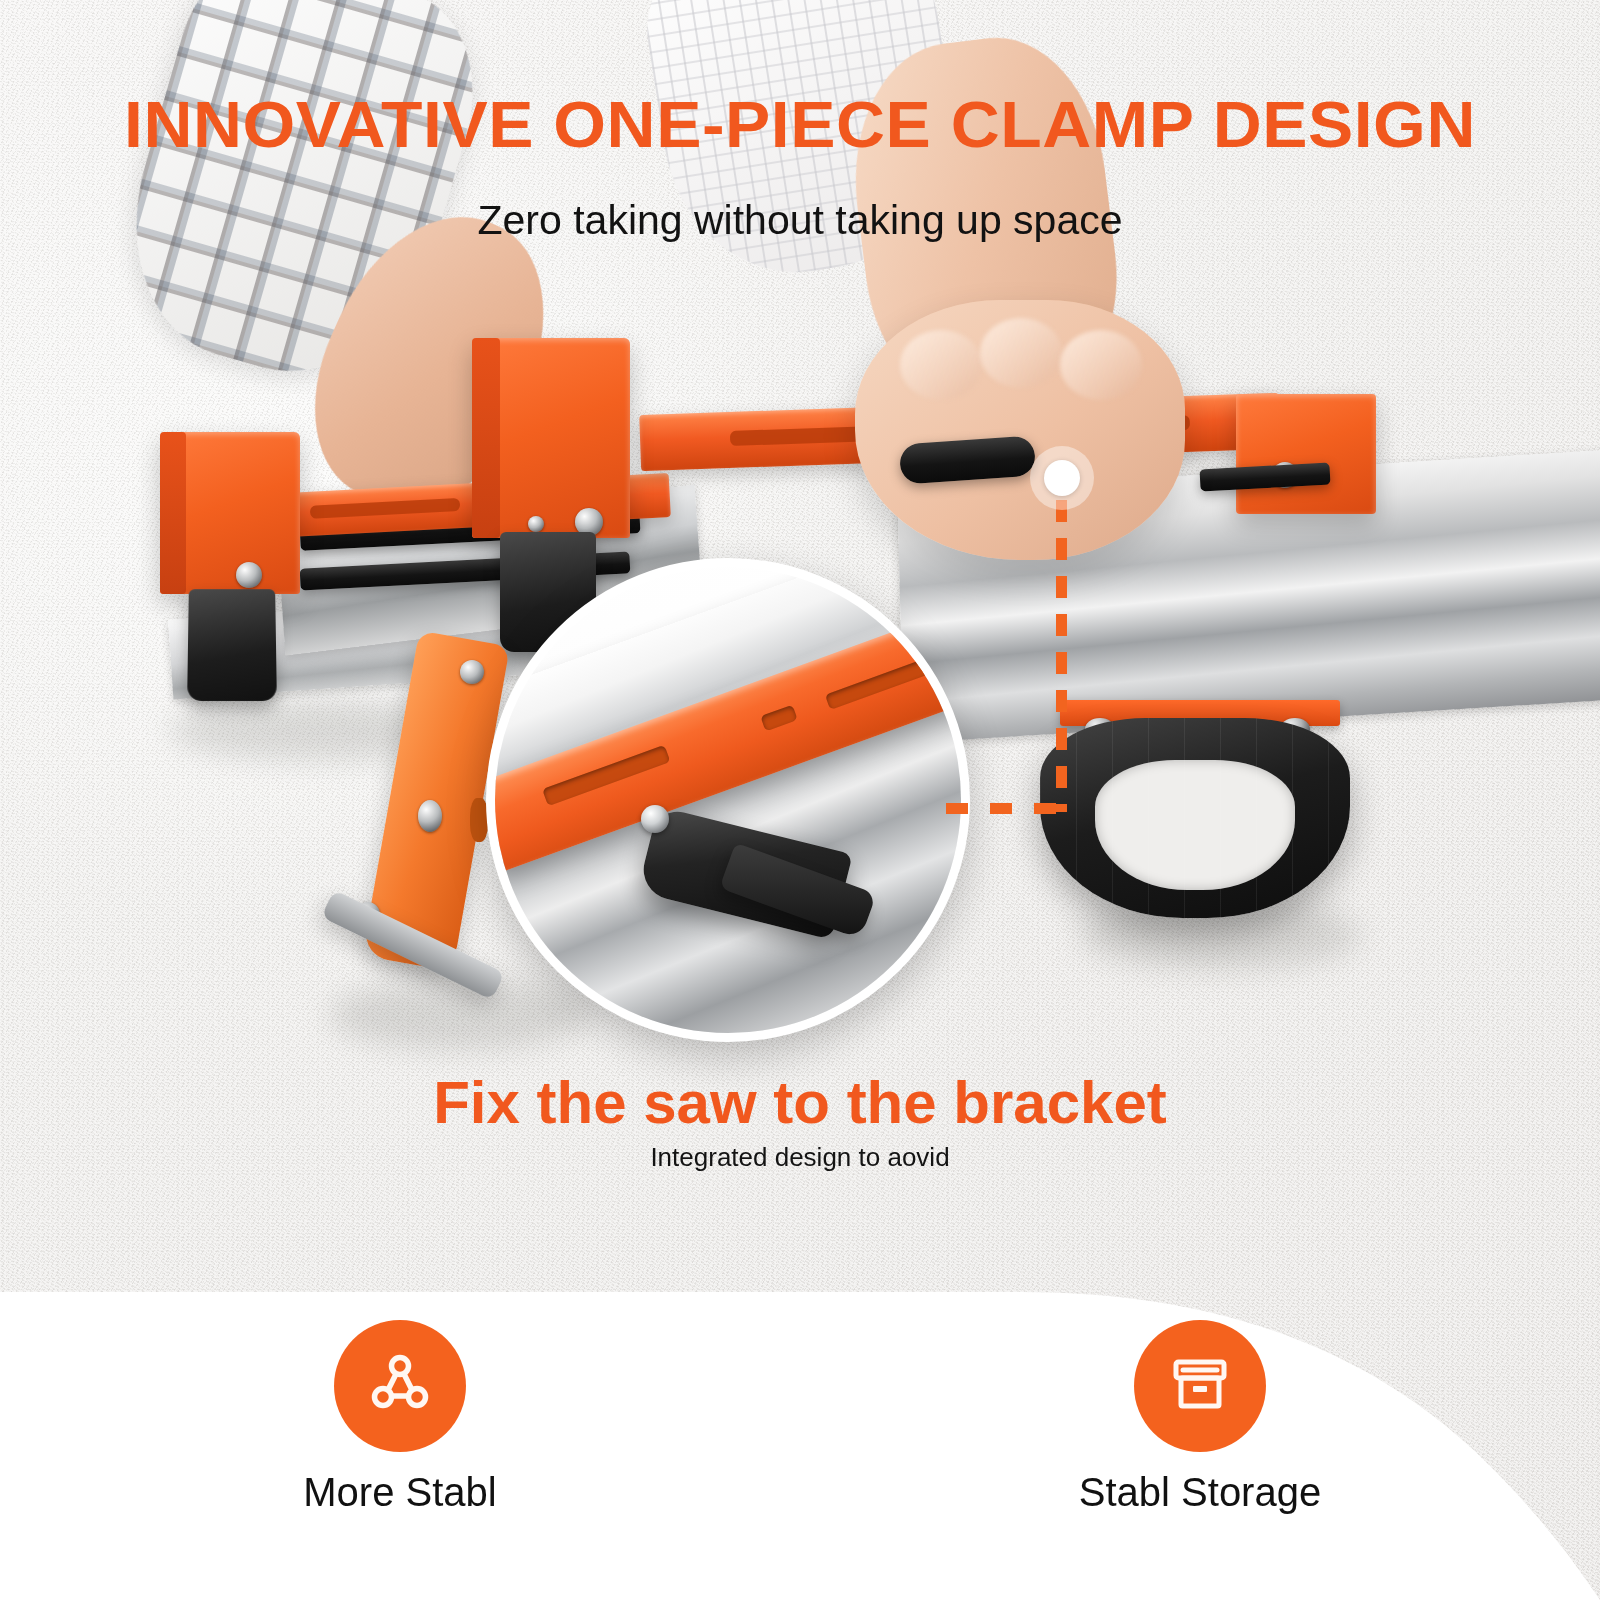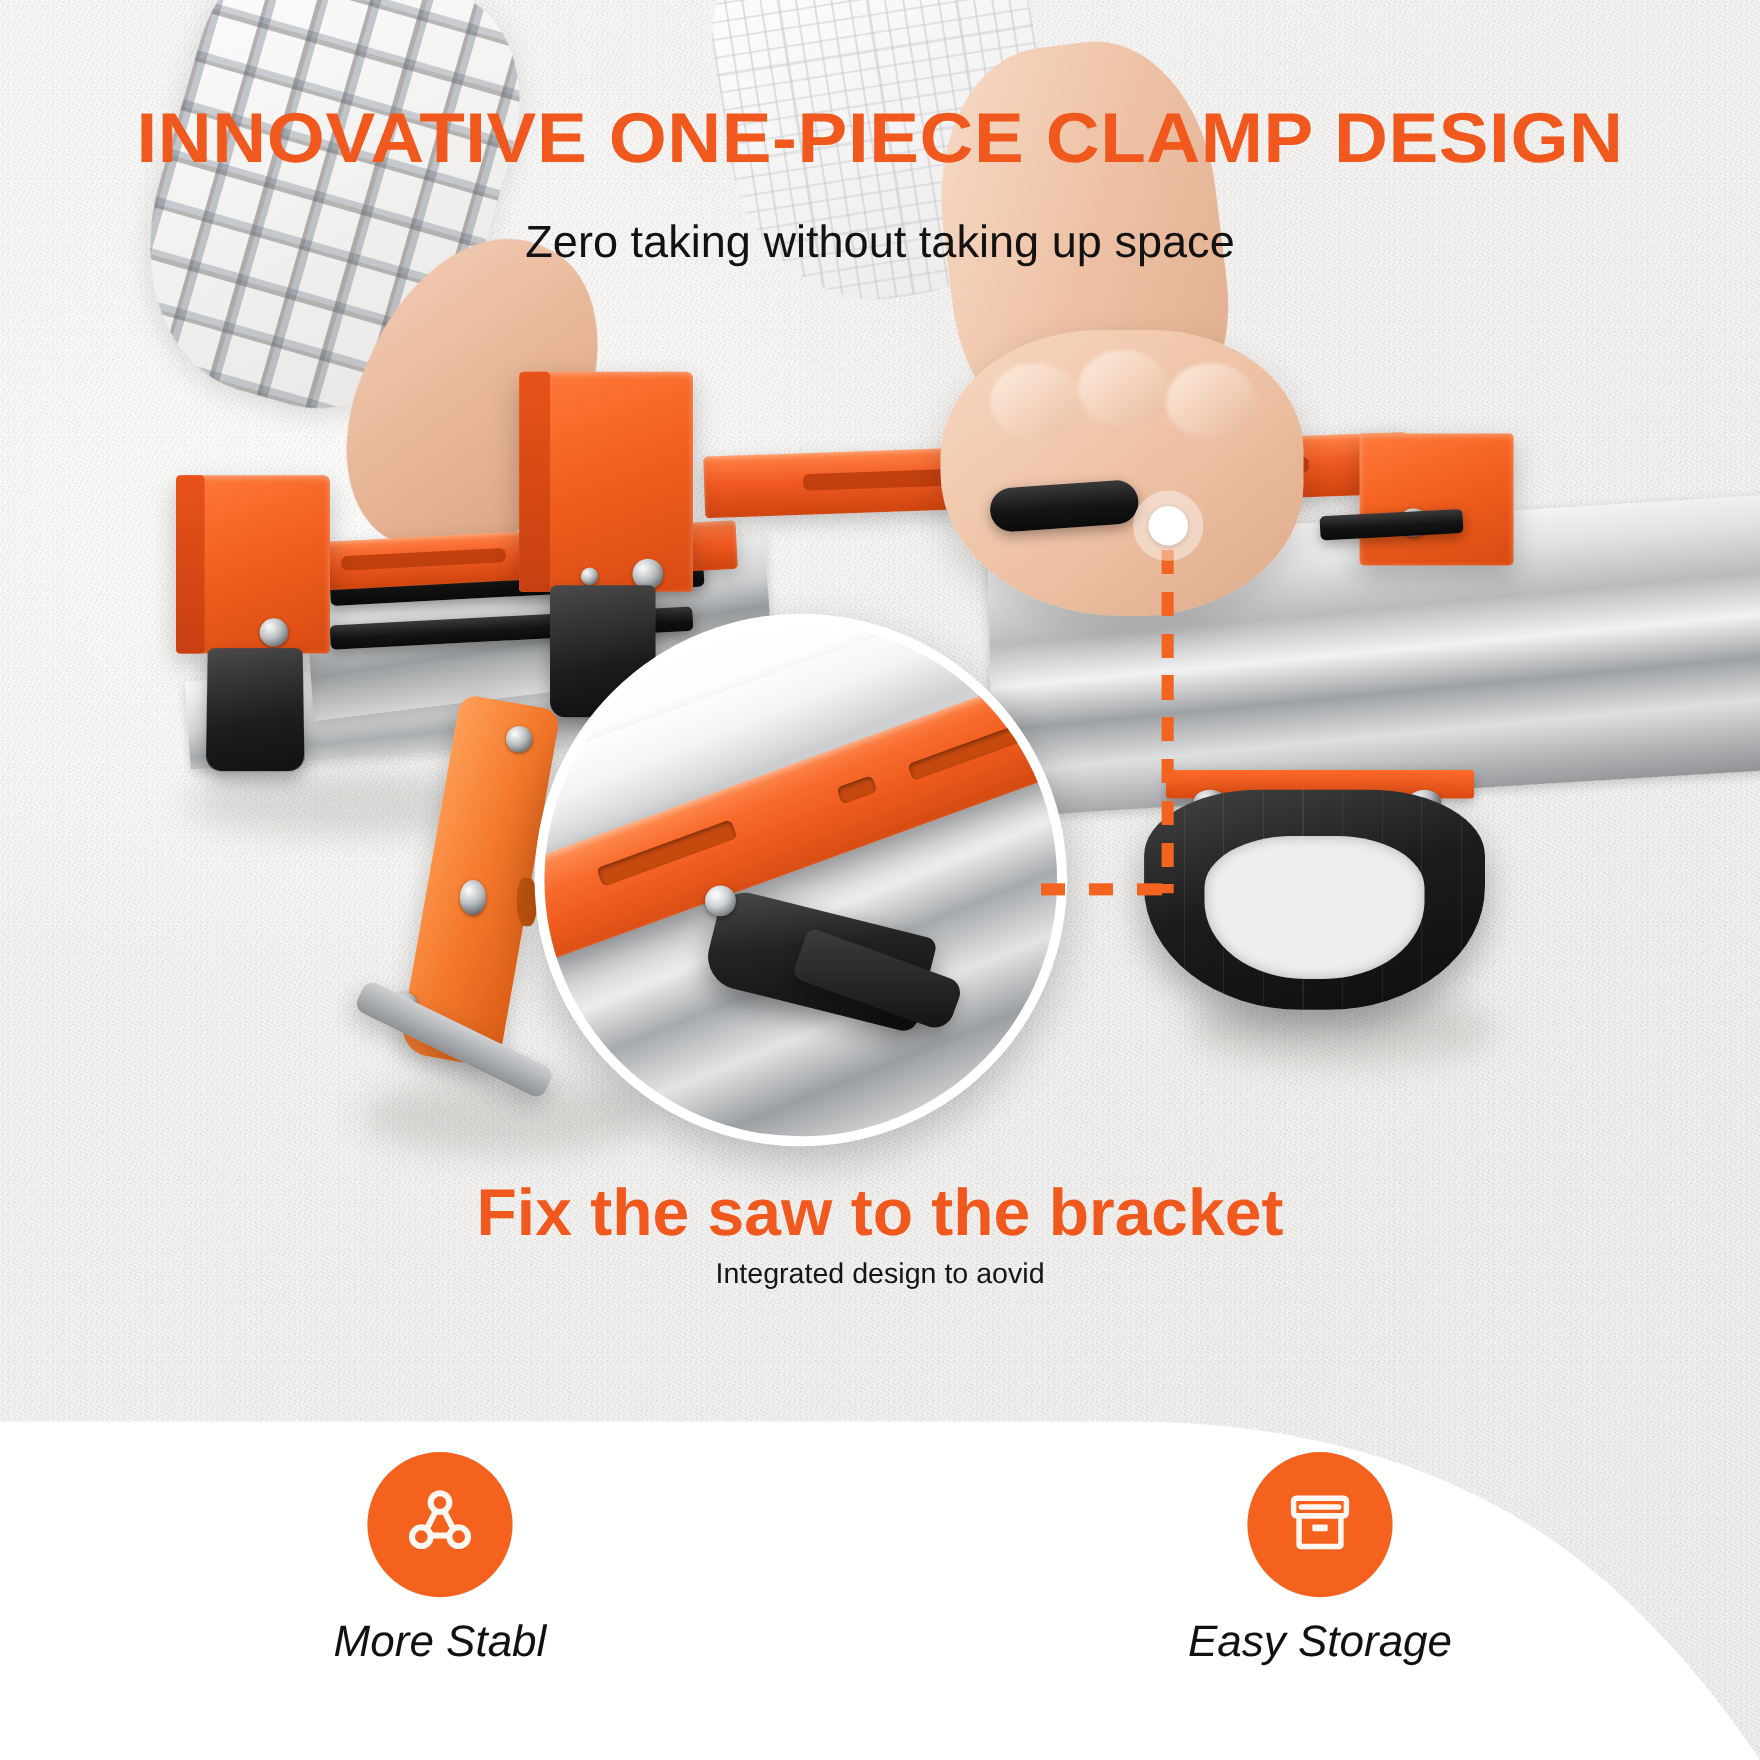--- a/index.html
+++ b/index.html
@@ -286,21 +286,21 @@
   
   #bottom-panel {
     position:absolute; left:0; top:1286px; width:1600px; height:314px;
     background:#ffffff;
     clip-path: path("M0,6 L1020,6 C1230,6 1380,70 1490,180 C1540,230 1570,270 1600,314 L1600,314 L0,314 Z");
   }
   #features {
     position:absolute; left:0; top:1286px; width:1600px; height:314px;
     display:flex; align-items:flex-start;
   }
-  .feature { flex:1; display:flex; flex-direction:column; align-items:center; padding-top:34px;font-style:italic; }
+  .feature { flex:1; display:flex; flex-direction:column; align-items:center; padding-top:34px; }
   .f-circle {
     width:132px; height:132px; border-radius:50%;
     background:#f4621e;
     display:flex; align-items:center; justify-content:center;
   }
   .f-label {
     margin-top:18px; font-size:40px; color:#111;
     font-family:"Liberation Sans", sans-serif; white-space:nowrap;
   }
 </style>
@@ -424,18 +424,18 @@
       <div class="f-circle">
         <span>
           <svg width="76" height="76" viewBox="0 0 76 76" fill="none">
             <rect x="14" y="16" width="48" height="16" rx="2.5" stroke="#FFF7F2" stroke-width="5" fill="none"></rect>
             <line x1="21" y1="24" x2="55" y2="24" stroke="#FFF7F2" stroke-width="5" stroke-linecap="round"></line>
             <rect x="19" y="32" width="38" height="28" rx="1.5" stroke="#FFF7F2" stroke-width="5" fill="none"></rect>
             <rect x="31" y="40" width="14" height="6" rx="1" fill="#FFF7F2"></rect>
           </svg>
         </span>
       </div>
-      <div class="f-label">Easy Storage</div>
+      <div class="f-label">Stabl Storage</div>
     </div>
 
   </div>
 
 </div>
 
 </body></html>

